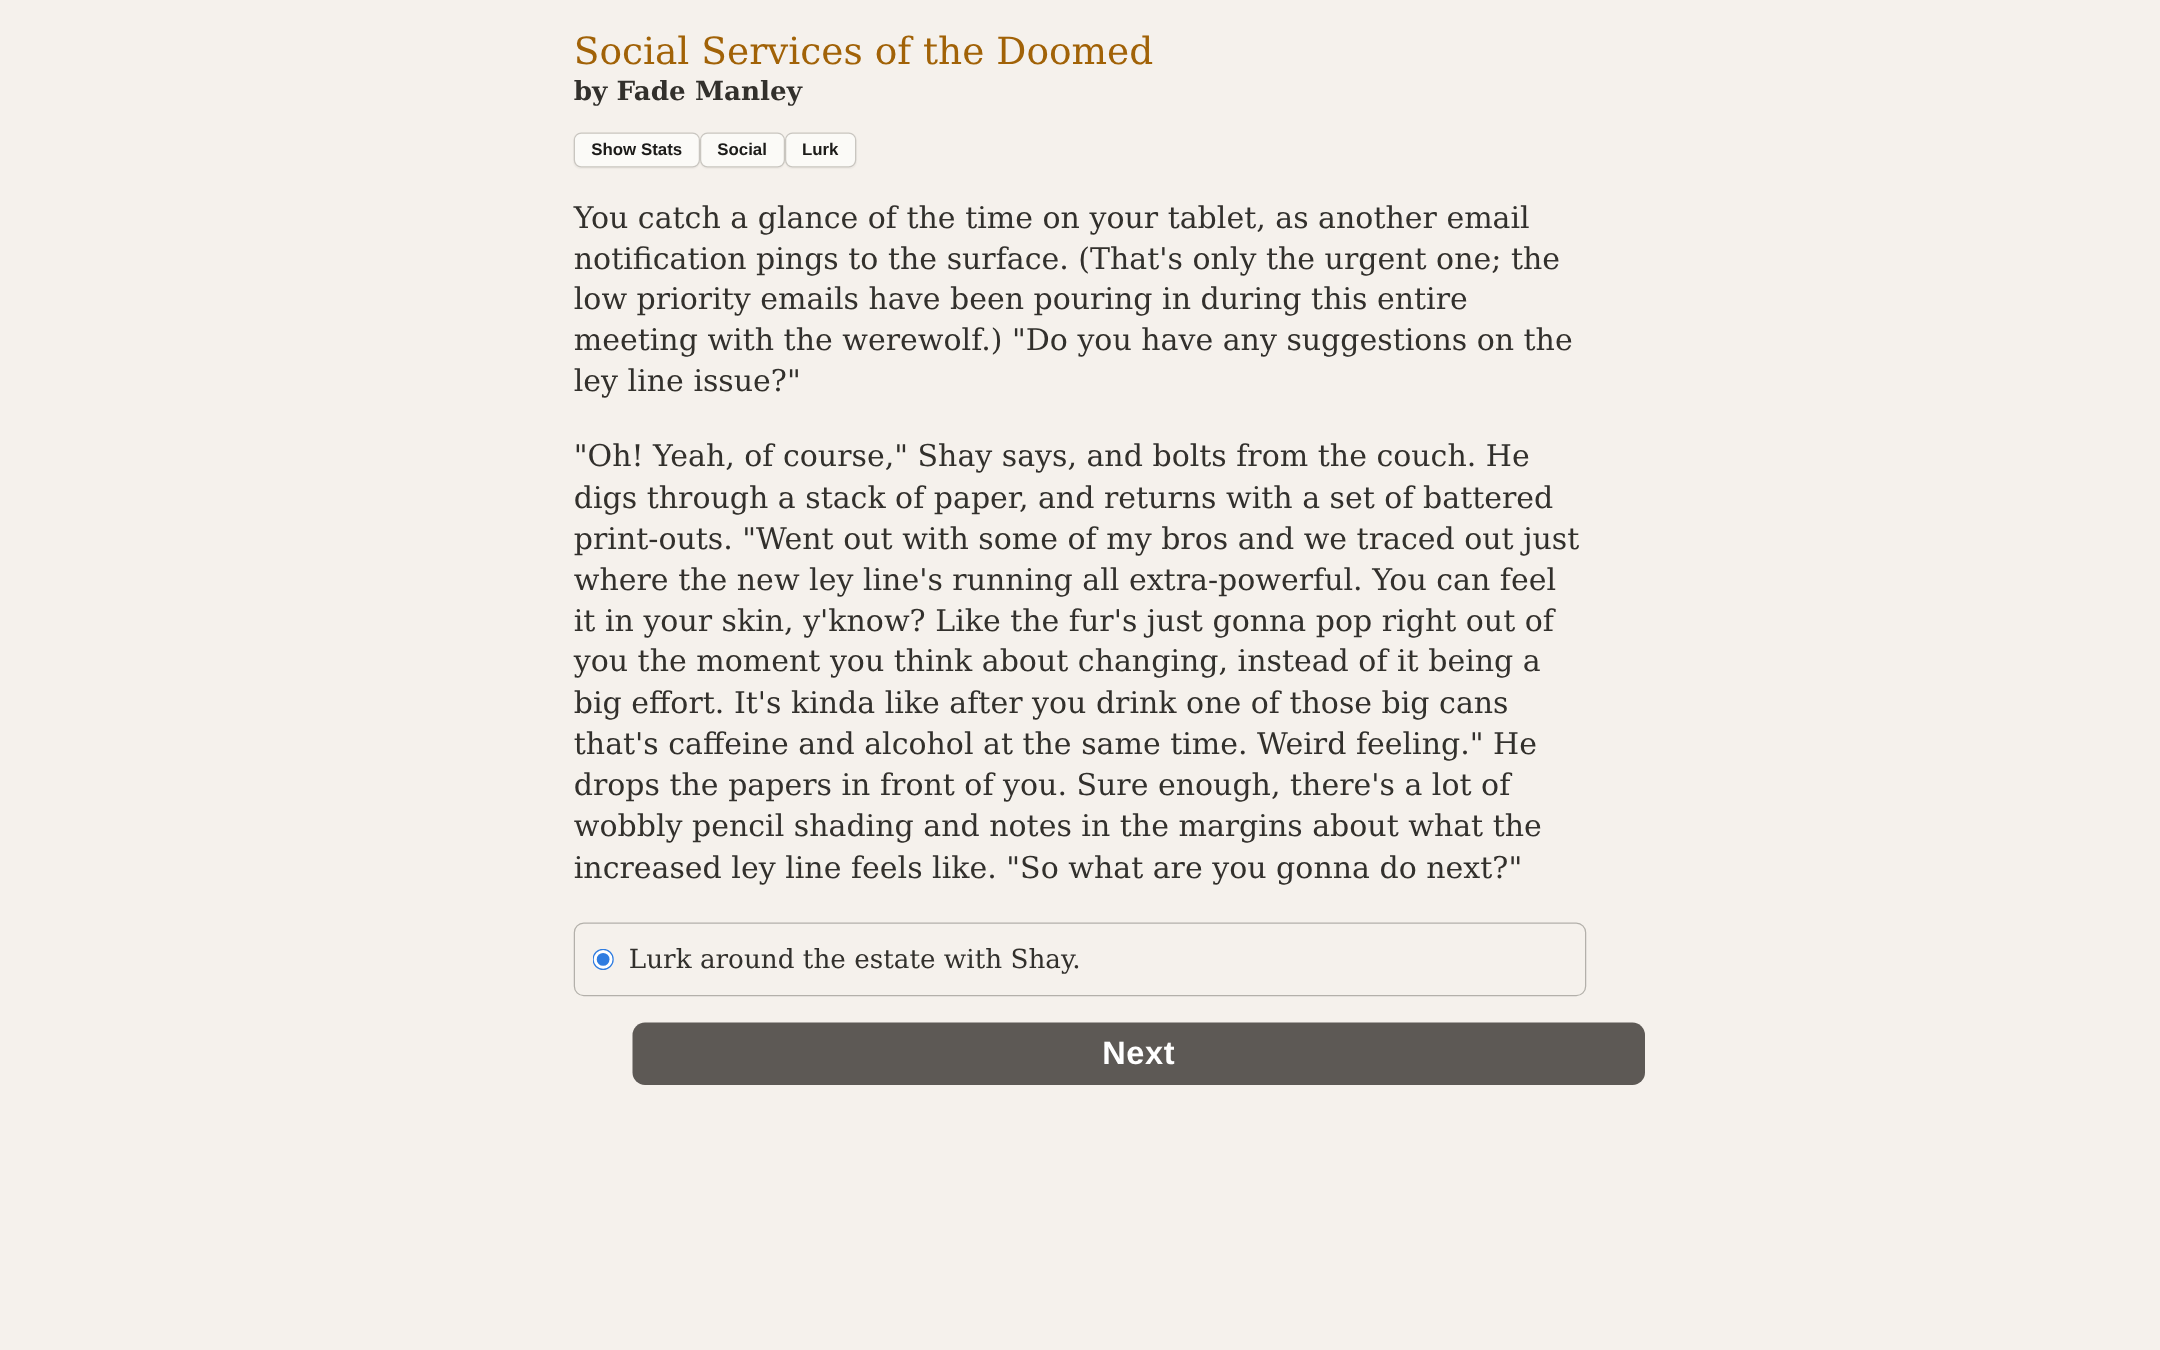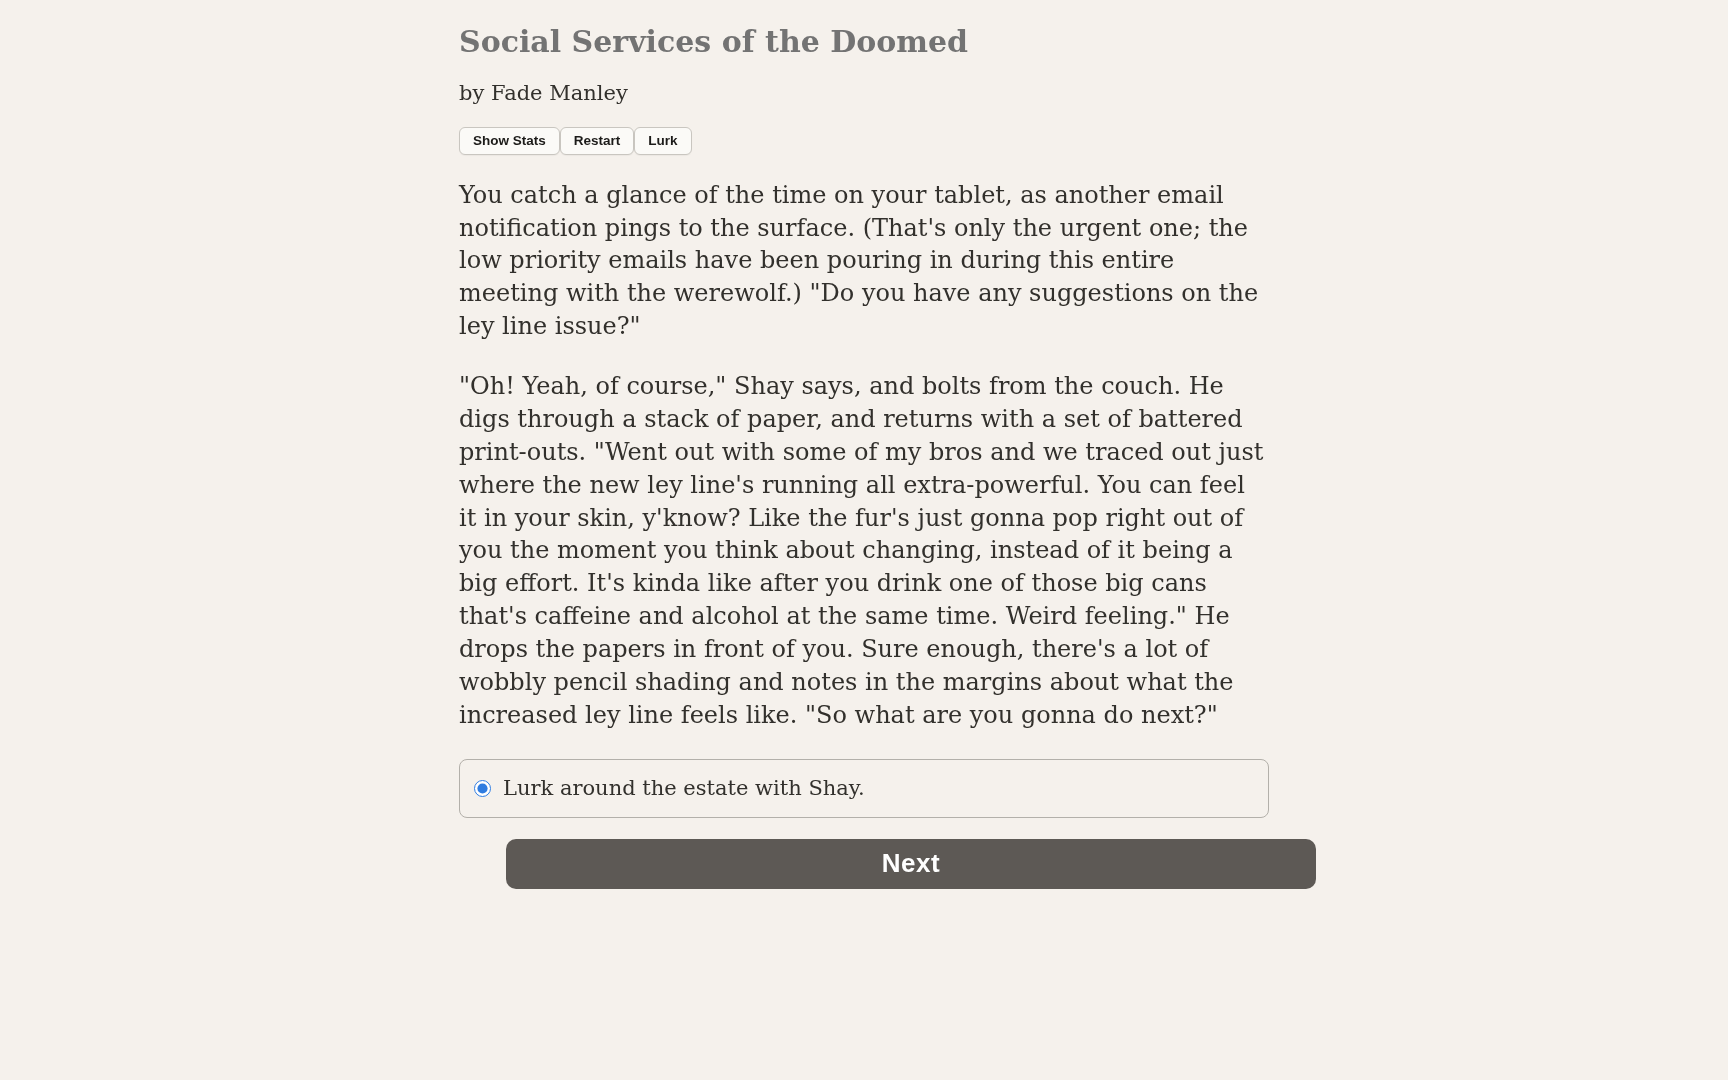--- a/index.html
+++ b/index.html
@@ -20,29 +20,29 @@
     color:var(--text);
     font-family:"DejaVu Serif", serif;
   }
   .content{
     width:810px;
     margin:0 auto;
     padding-top:24px;
   }
   .game-title{
     font-size:30px;
-    font-weight:700;
+    font-weight:400;
     margin:0;
     line-height:1.2;
-    color:#737373;
+    color:#a16207;
   }
   .byline{
     font-size:21px;
-    margin-top:21px;
     line-height:1.2;
+    font-weight:bold;
   }
   .toolbar{
     margin-top:21px;
     display:flex;
   }
   .toolbar button{
     font-family:"Liberation Sans", sans-serif;
     font-size:13.5px;
     font-weight:600;
     color:#1c1b19;
@@ -113,21 +113,21 @@
 <body>
 
 <div class="content">
 
   <h1 class="game-title">Social Services of the Doomed</h1>
 
   <div class="byline">by Fade Manley</div>
 
   <div class="toolbar">
     <button>Show Stats</button>
-    <button>Restart</button>
+    <button>Social</button>
     <button>Lurk</button>
   </div>
 
   <div class="story">
     <p>You catch a glance of the time on your tablet, as another email notification pings to the surface. (That's only the urgent one; the low priority emails have been pouring in during this entire meeting with the werewolf.) "Do you have any suggestions on the ley line issue?"</p>
     <p>"Oh! Yeah, of course," Shay says, and bolts from the couch. He digs through a stack of paper, and returns with a set of battered print-outs. "Went out with some of my bros and we traced out just where the new ley line's running all extra-powerful. You can feel it in your skin, y'know? Like the fur's just gonna pop right out of you the moment you think about changing, instead of it being a big effort. It's kinda like after you drink one of those big cans that's caffeine and alcohol at the same time. Weird feeling." He drops the papers in front of you. Sure enough, there's a lot of wobbly pencil shading and notes in the margins about what the increased ley line feels like. "So what are you gonna do next?"</p>
   </div>
 
   <div class="choices">
     <label class="choice-row">

